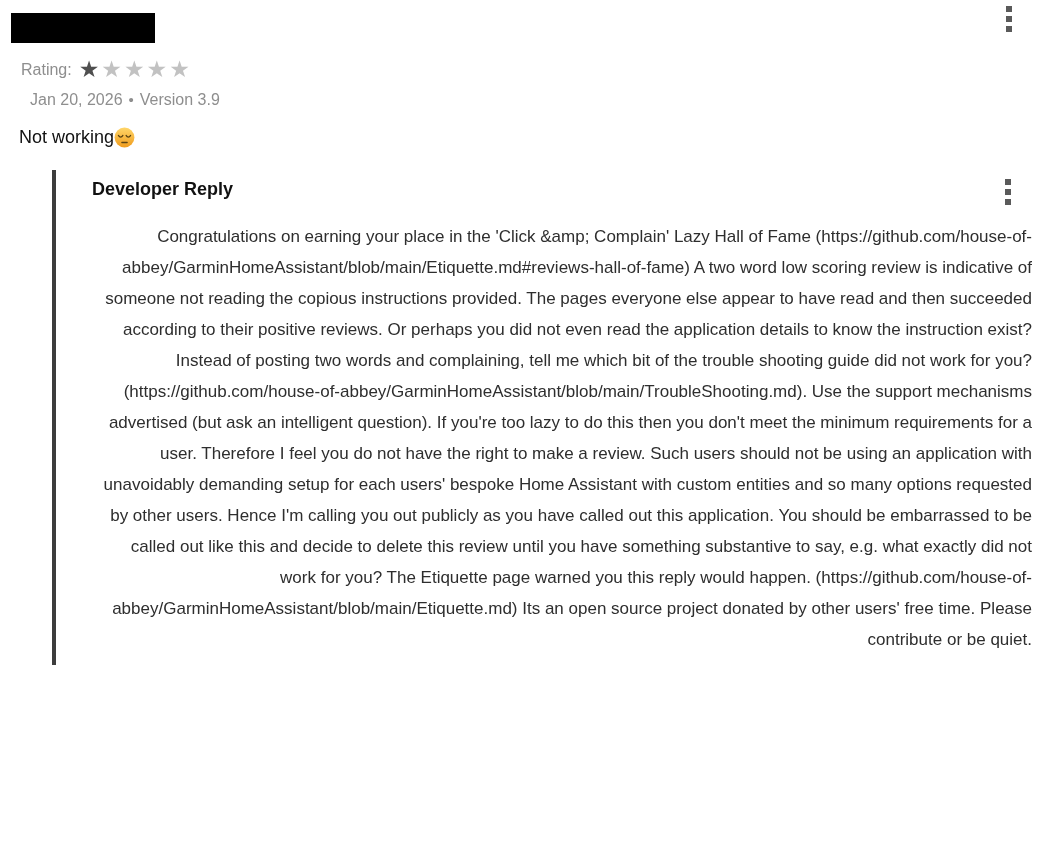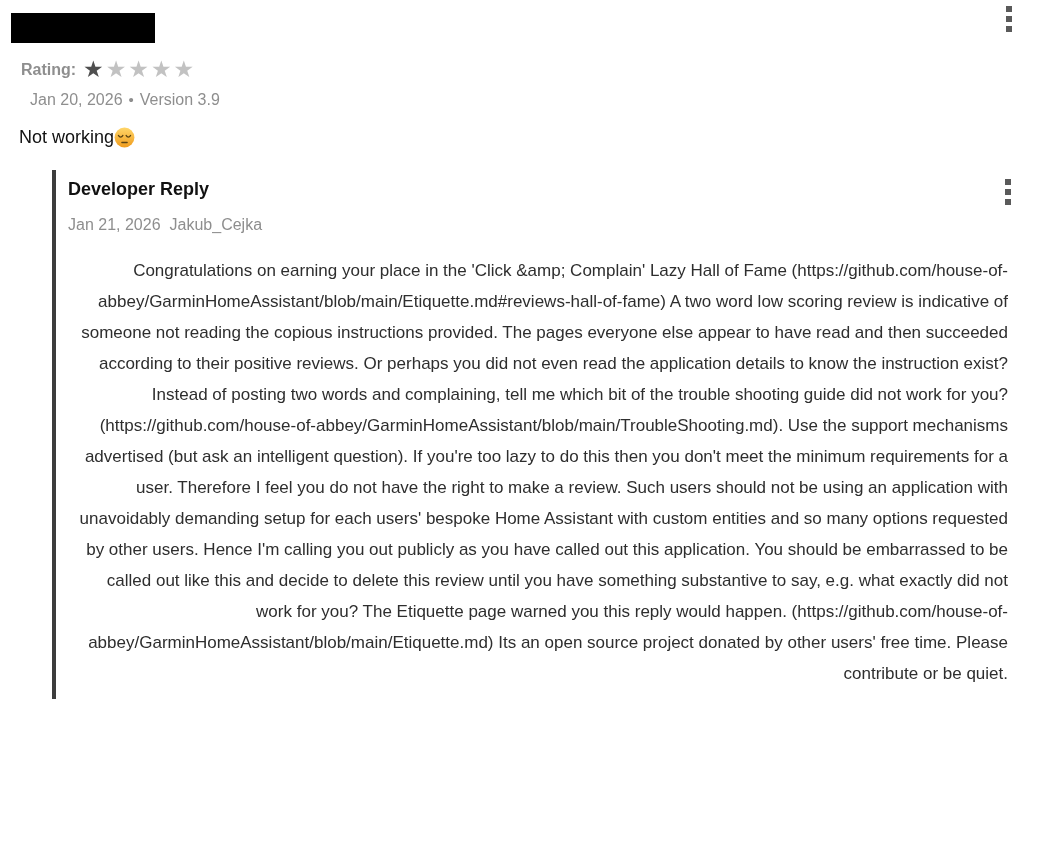--- a/index.html
+++ b/index.html
@@ -26,21 +26,21 @@
   }
   .kebab .dot { width: 6px; height: 6px; background: #5a5a5a; }
   .review-kebab { left: 1000px; top: 2px; }
   .reply-kebab  { left: 999px;  top: 175px; }
 
   .rating-row {
     position: absolute; left: 21px; top: 58px;
     display: flex; align-items: center;
     font-size: 16px; color: #8e8e8e;
   }
-  .rating-label { margin-right: 7px; font-weight: bold; }
+  .rating-label { margin-right: 7px; }
   .stars { display: inline-flex; letter-spacing: 2px; font-size: 23px; line-height: 1; }
   .star.filled { color: #4f4f4f; }
   .star.empty  { color: #c2c2c2; }
 
   .meta-row {
     position: absolute; left: 30px; top: 91px;
     font-size: 16px; color: #8e8e8e;
   }
   .meta-row .sep { margin: 0 6px; font-size: 15px; }
 
@@ -50,21 +50,21 @@
     display: flex; align-items: center;  justify-content: center;
   }
   .emoji { display: inline-flex; width: 21px; height: 21px; }
   .emoji svg { width: 100%; height: 100%; }
 
   
   .reply {
     position: absolute; left: 52px; top: 170px;
     width: 940px;
     border-left: 4px solid #3d3d3d;
-    padding: 8px 0 10px 12px;
+    padding: 8px 0 10px 36px;
   }
   .reply-title {
     margin: 0; font-size: 18px; font-weight: 700; color: #111111;
     line-height: 22px;
   }
   .reply-meta {
     margin-top: 16px;
     font-size: 16px; color: #8e8e8e;
     display: flex; gap: 9px;
   }
@@ -118,24 +118,20 @@
         <path d="M20.7 14.5 c2.2 3.6 5.6 3.6 7.8 0" stroke="#5a4312" stroke-width="2.2" fill="none" stroke-linecap="round"></path>
         <path d="M13.5 26.5 h9" stroke="#5a4312" stroke-width="2.4" fill="none" stroke-linecap="round"></path>
       </svg>
     </span>
   </div>
 
 </div>
 
 <div class="reply">
   <h3 class="reply-title">Developer Reply</h3>
-  <div class="reply-meta">
-    <span>Jan 21, 2026</span>
-    <span>Jakub_Cejka</span>
-  </div>
   <p class="reply-body">Congratulations on earning your place in the 'Click &amp;amp; Complain' Lazy Hall of Fame (https://github.com/house-of-abbey/GarminHomeAssistant/blob/main/Etiquette.md#reviews-hall-of-fame) A two word low scoring review is indicative of someone not reading the copious instructions provided. The pages everyone else appear to have read and then succeeded according to their positive reviews. Or perhaps you did not even read the application details to know the instruction exist? Instead of posting two words and complaining, tell me which bit of the trouble shooting guide did not work for you? (https://github.com/house-of-abbey/GarminHomeAssistant/blob/main/TroubleShooting.md). Use the support mechanisms advertised (but ask an intelligent question). If you're too lazy to do this then you don't meet the minimum requirements for a user. Therefore I feel you do not have the right to make a review. Such users should not be using an application with unavoidably demanding setup for each users' bespoke Home Assistant with custom entities and so many options requested by other users. Hence I'm calling you out publicly as you have called out this application. You should be embarrassed to be called out like this and decide to delete this review until you have something substantive to say, e.g. what exactly did not work for you? The Etiquette page warned you this reply would happen. (https://github.com/house-of-abbey/GarminHomeAssistant/blob/main/Etiquette.md) Its an open source project donated by other users' free time. Please contribute or be quiet.</p>
 </div>
 
 <button class="kebab reply-kebab">
   <span class="dot"></span>
   <span class="dot"></span>
   <span class="dot"></span>
 </button>
 
 </body></html>

